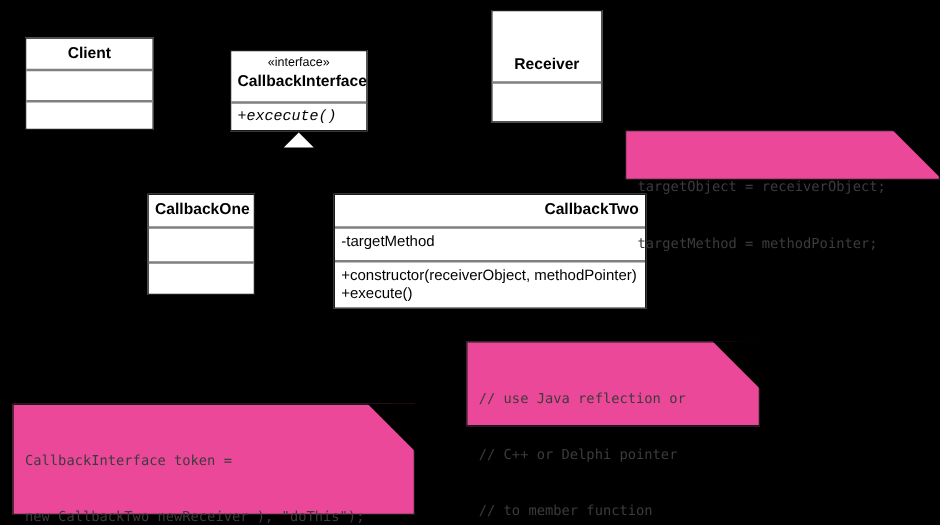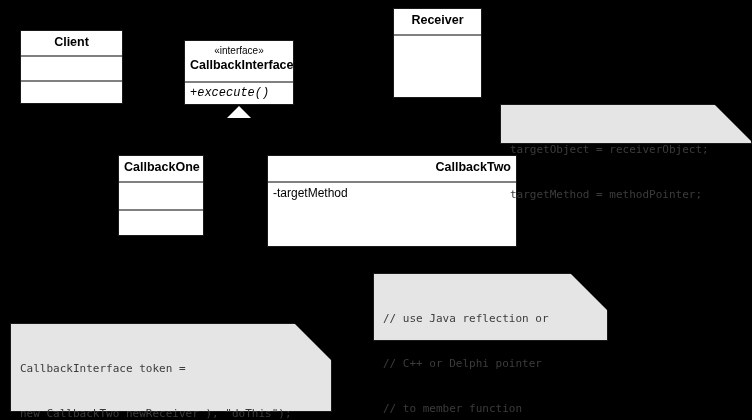--- a/index.html
+++ b/index.html
@@ -64,21 +64,21 @@
     width: 0;
     height: 0;
     border-left: 12px solid transparent;
     border-right: 12px solid transparent;
     border-bottom: 12px solid #ffffff;
   }
 
   
   .uml-note {
     position: absolute;
-    background: #e5e5e5;
+    background: #ec4899;
     color: #3c3c3c;
     font-family: "DejaVu Sans Mono", "Liberation Mono", monospace;
     font-size: 11px;
     line-height: 15px;
     box-sizing: border-box;
     padding: 7px 10px 7px 9px;
     white-space: pre;
     border: 1px solid #1a1a1a;
   }
   .uml-note .fold {
@@ -130,34 +130,38 @@
       <span>CallbackInterface</span>
     </div>
     <div class="uml-compartment" style="height:25px;">
       <span class="uml-op uml-italic" style="font-weight:normal;">+excecute()</span>
     </div>
   </div>
 
   <div class="gen-triangle" style="left:227px; top:106px;"></div>
 
   <div class="uml-class" style="left:393px; top:8px; width:89px; height:90px;">
-    <div class="uml-compartment uml-name" style="height:25px;">Receiver</div>
+    <div class="uml-compartment uml-name" style="height:25px;margin-top:31px;">Receiver</div>
     <div class="uml-compartment" style="height:28px;"></div>
   </div>
 
   <div class="uml-class" style="left:118px; top:155px; width:86px; height:81px;">
     <div class="uml-compartment uml-name" style="height:25px;">CallbackOne</div>
     <div class="uml-compartment" style="height:28px;"></div>
     <div class="uml-compartment" style="height:28px;"></div>
   </div>
 
   <div class="uml-class" style="left:267px; top:155px; width:250px; height:92px;">
     <div class="uml-compartment uml-name" style="height:25px;text-align:right;">CallbackTwo</div>
     <div class="uml-compartment" style="height:27px;">
       <span class="uml-op">-targetMethod</span>
+    </div>
+    <div class="uml-compartment" style="height:40px;">
+      <span class="uml-op">+constructor(receiverObject, methodPointer)</span>
+      <span class="uml-op">+execute()</span>
     </div>
   </div>
 
   <div class="uml-note" style="left:500px; top:104px; width:252px; height:40px;">
     <span class="note-line">targetObject = receiverObject;</span>
     <span class="note-line">targetMethod = methodPointer;</span>
     <span class="fold"></span>
     <span class="fold-edge"></span>
   </div>
 

